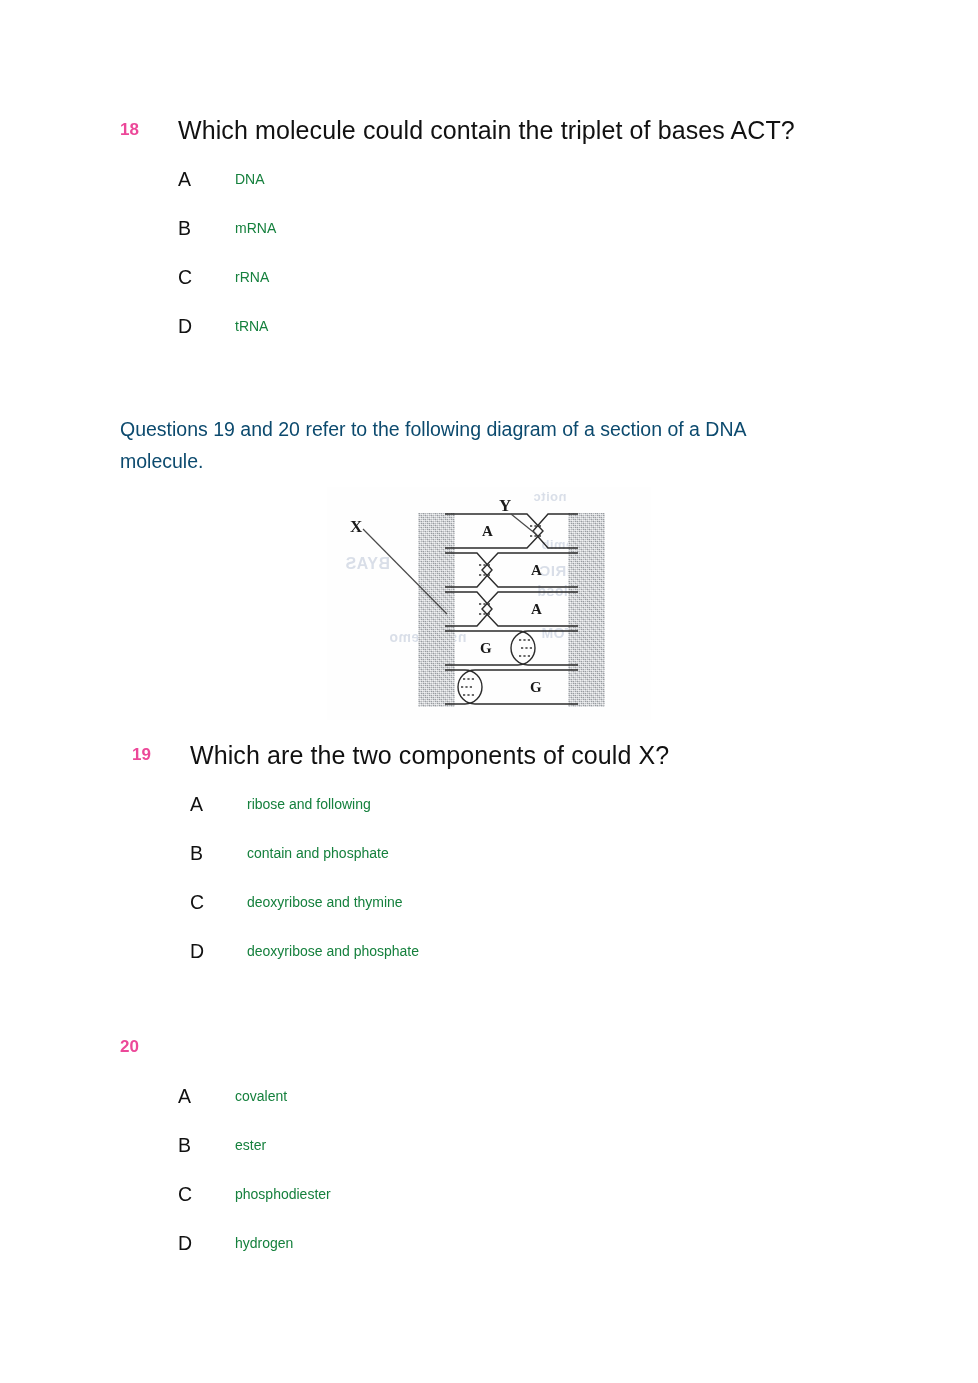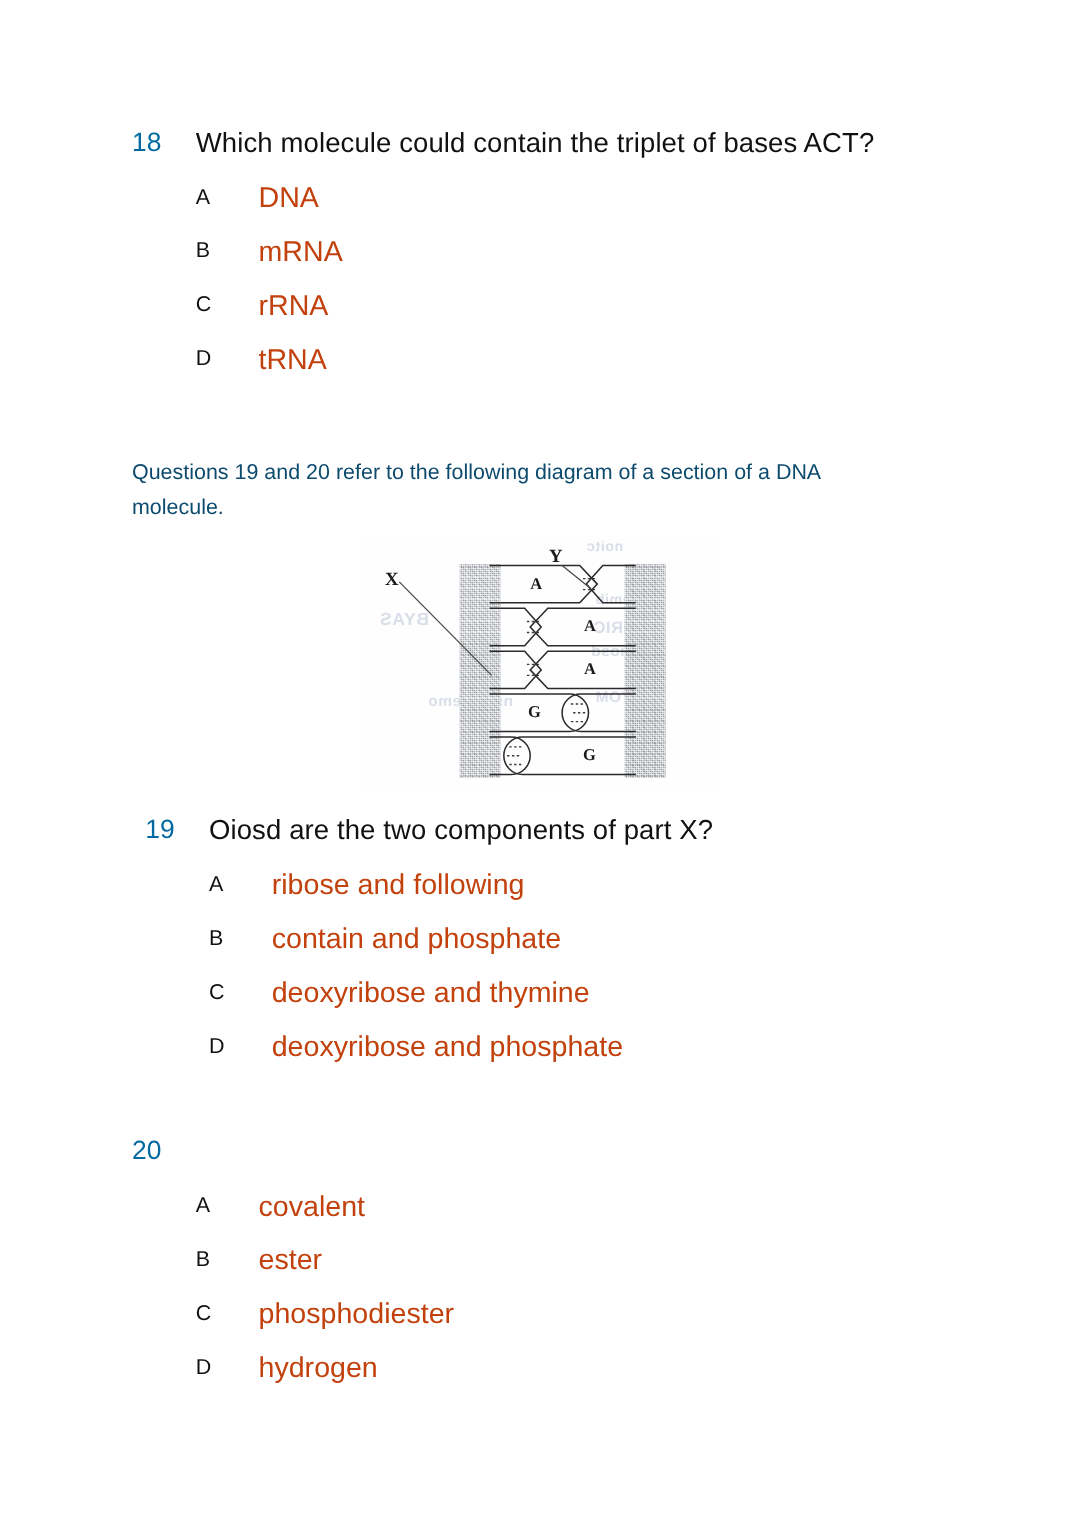--- a/index.html
+++ b/index.html
@@ -12,36 +12,36 @@
     overflow:hidden;
     position:relative;
   }
   .page{position:relative;width:978px;height:1383px;}
 
   
   .question{position:absolute;left:0;width:978px;}
   .q-head{position:relative;height:34px;}
   .q-num{
     position:absolute;left:120px;top:0;
-    font-size:24px;letter-spacing:.1px;
-    line-height:26px;color:#0369a1;
+    font-size:17px;letter-spacing:.1px;
+    line-height:26px;color:#ec4899;font-weight:bold;
   }
   .q-text{
     position:absolute;left:178px;top:0;
     font-size:25px;letter-spacing:.1px;
     line-height:26px;color:#111;white-space:nowrap;
   }
   .opt{position:relative;height:49px;}
   .opt-letter{
     position:absolute;left:178px;top:0;
     font-size:19.5px;line-height:26px;color:#111;
   }
   .opt-text{
     position:absolute;left:235px;top:0;
-    font-size:26px;line-height:26px;color:#c2410c;white-space:nowrap;
+    font-size:14px;line-height:26px;color:#15803d;white-space:nowrap;
   }
 
   
   .leadin{
     position:absolute;left:120px;top:413px;
     width:700px;
     font-size:19.5px;line-height:32px;color:#0c4a6e;
   }
 
   
@@ -181,21 +181,21 @@
     <span class="base-letter" style="left:155px;top:36px;">A</span>
     <span class="base-letter" style="left:204px;top:75px;">A</span>
     <span class="base-letter" style="left:204px;top:114px;">A</span>
     <span class="base-letter" style="left:153px;top:153px;">G</span>
     <span class="base-letter" style="left:203px;top:192px;">G</span>
   </div>
 
   <div class="question" style="top:742px;padding-left:12px;">
     <div class="q-head">
       <span class="q-num">19</span>
-      <span class="q-text">Oiosd are the two components of part X?</span>
+      <span class="q-text">Which are the two components of could X?</span>
     </div>
     <div style="height:15px"></div>
     <div class="opt">
       <span class="opt-letter">A</span>
       <span class="opt-text">ribose and following</span>
     </div>
     <div class="opt">
       <span class="opt-letter">B</span>
       <span class="opt-text">contain and phosphate</span>
     </div>

